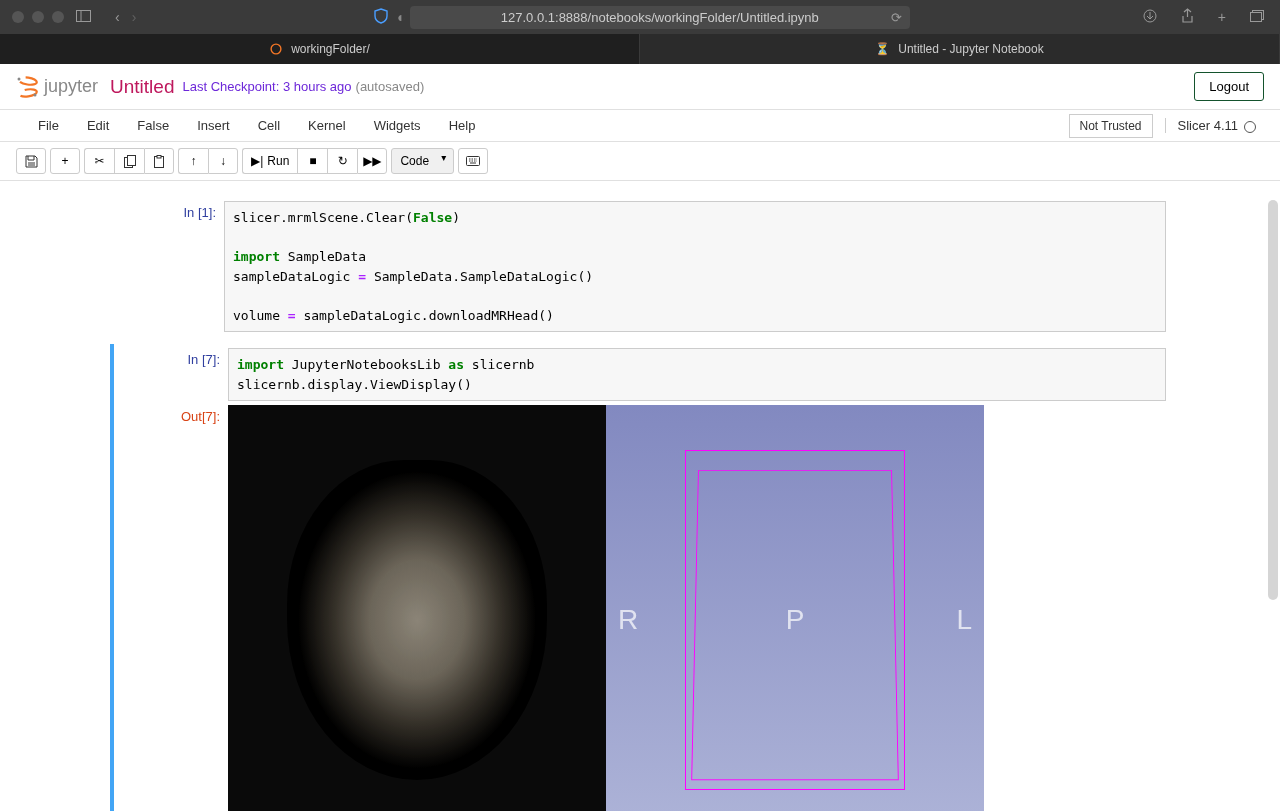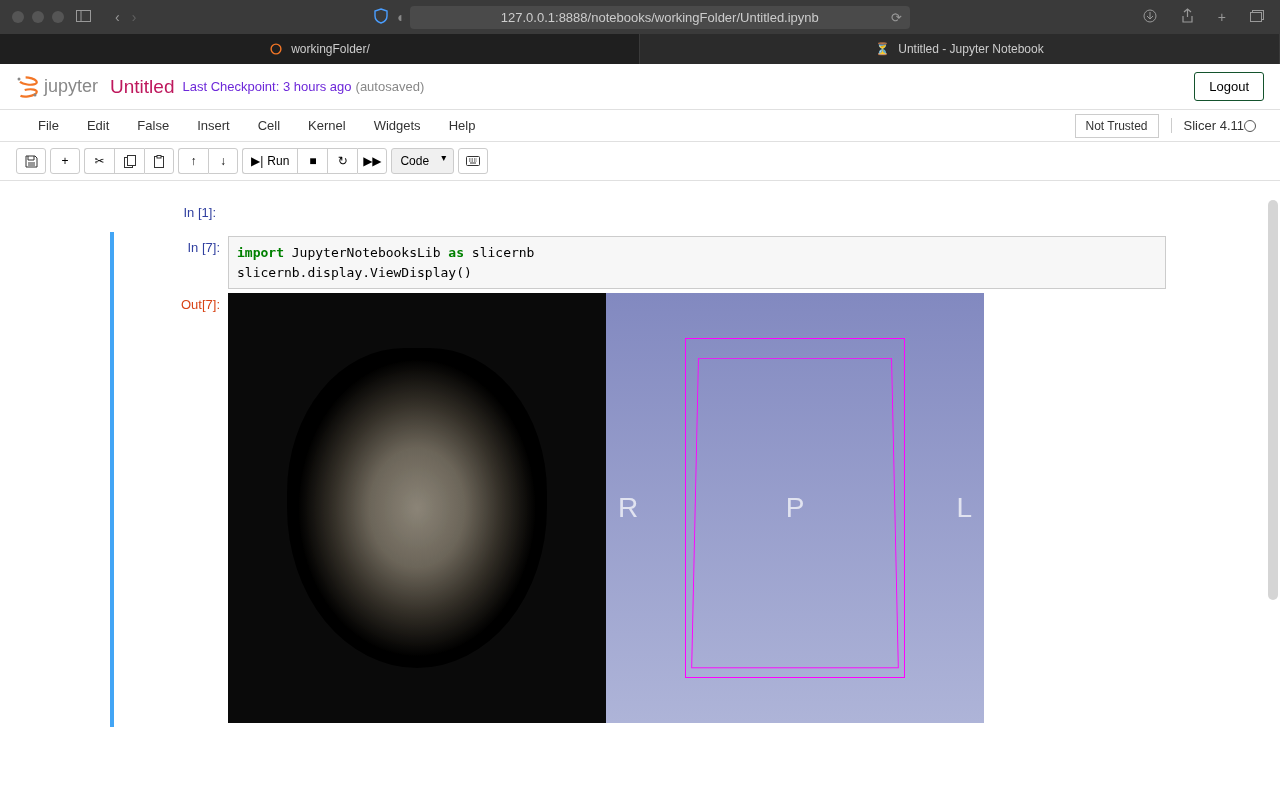--- a/index.html
+++ b/index.html
@@ -31,21 +31,21 @@
     .notebook-title { font-size: 19px; color: #be185d; margin-right: 8px; }
     .checkpoint-text { font-size: 13px; color: #6d28d9; margin-right: 4px; }
     .autosave-text { font-size: 13px; color: #888; }
     .logout-btn { margin-left: auto; padding: 6px 14px; border: 1px solid #14532d; background: #fff; border-radius: 3px; font-size: 13px; cursor: pointer; }
     
     
     .menu-bar { display: flex; align-items: center; padding: 0 24px; background: #fff; border-bottom: 1px solid #e0e0e0; height: 32px; }
     .menu-item { padding: 6px 14px; font-size: 13px; color: #333; cursor: pointer; }
     .menu-right { margin-left: auto; display: flex; align-items: center; gap: 12px; }
     .trust-badge { padding: 4px 10px; border: 1px solid #ccc; font-size: 12px; color: #333; }
-    .kernel-name { font-size: 13px; color: #333; border-left: 1px solid #ccc; padding-left: 12px; display: flex; align-items: center; }
+    .kernel-name { font-size: 13px; color: #333; border-left: 1px solid #ccc; padding-left: 12px; display: flex; align-items: flex-end; gap: 6px; }
     .kernel-indicator { width: 12px; height: 12px; border: 1.5px solid #555; border-radius: 50%; }
     
     
     .toolbar { display: flex; align-items: center; padding: 6px 16px; background: #fff; border-bottom: 1px solid #e0e0e0; gap: 4px; }
     .tool-btn { width: 30px; height: 26px; border: 1px solid #ccc; background: #fff; border-radius: 3px; display: flex; align-items: center; justify-content: center; font-size: 12px; cursor: pointer; }
     .tool-btn.run-btn { width: auto; padding: 0 8px; gap: 4px; }
     .tool-group { display: flex; gap: 0; }
     .tool-group .tool-btn { border-radius: 0; border-right: none; }
     .tool-group .tool-btn:first-child { border-radius: 3px 0 0 3px; }
     .tool-group .tool-btn:last-child { border-radius: 0 3px 3px 0; border-right: 1px solid #ccc; }
@@ -248,20 +248,26 @@
           <line x1="3" y1="5" x2="11" y2="5" stroke="#333" stroke-dasharray="1.5 1"></line>
           <line x1="4" y1="7" x2="10" y2="7" stroke="#333"></line>
         </svg>
     </button>
   </div>
 
   <div class="notebook-content">
 
     <div class="cell">
       <div class="cell-prompt prompt-in">In [1]:</div>
+      <div class="cell-input" id="code-0">slicer.mrmlScene.Clear(<span class="bi">False</span>)
+
+<span class="kw">import</span> SampleData
+sampleDataLogic <span class="op">=</span> SampleData.SampleDataLogic()
+
+volume <span class="op">=</span> sampleDataLogic.downloadMRHead()</div>
     </div>
 
     <div class="cell selected">
       <div class="cell-prompt prompt-in">In [7]:</div>
       <div class="cell-input" id="code-1"><span class="kw">import</span> JupyterNotebooksLib <span class="kw">as</span> slicernb
 slicernb.display.ViewDisplay()</div>
     </div>
 
     <div class="cell selected" style="border-left:4px solid #42A5F5; padding-top:0; margin-top:-8px;">
       <div class="cell-prompt prompt-out">Out[7]:</div>

